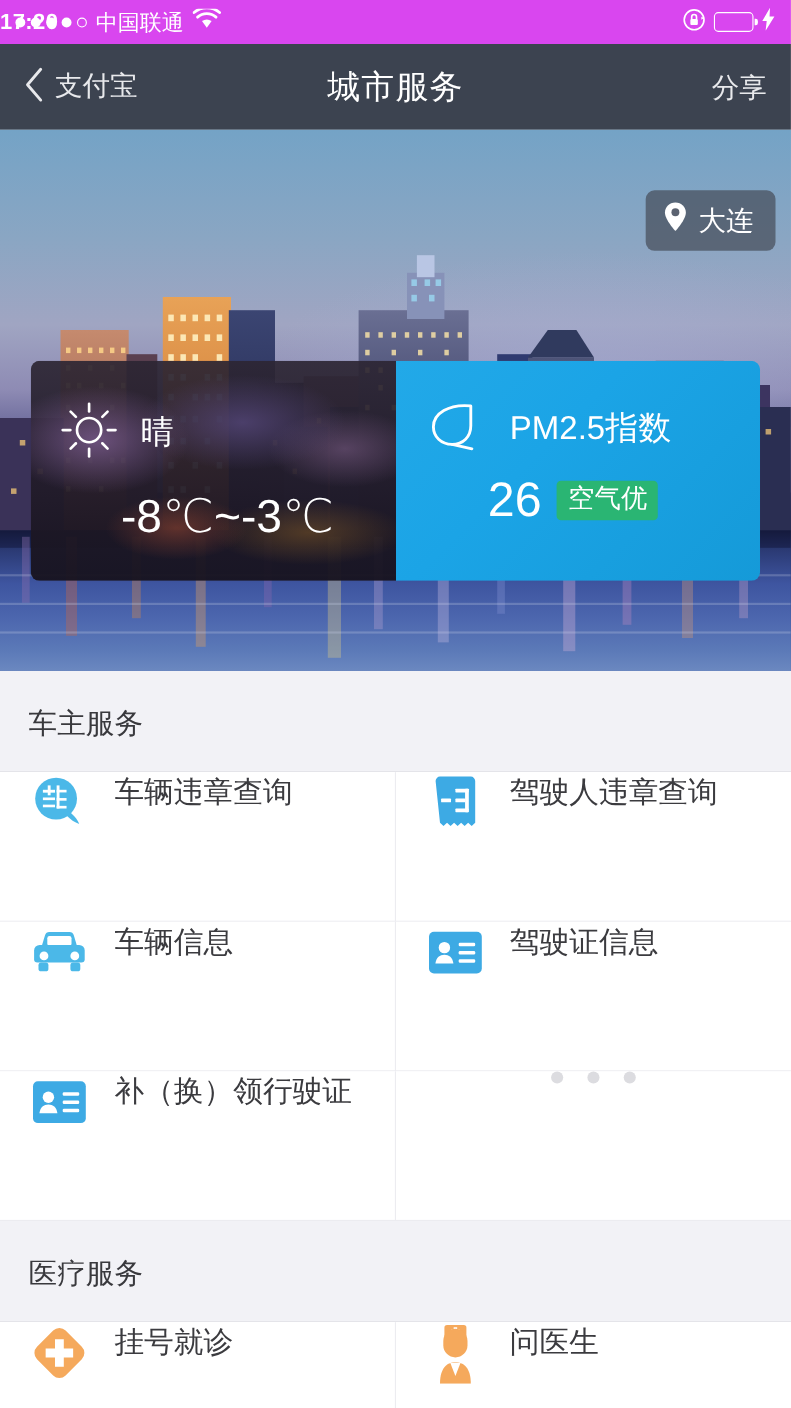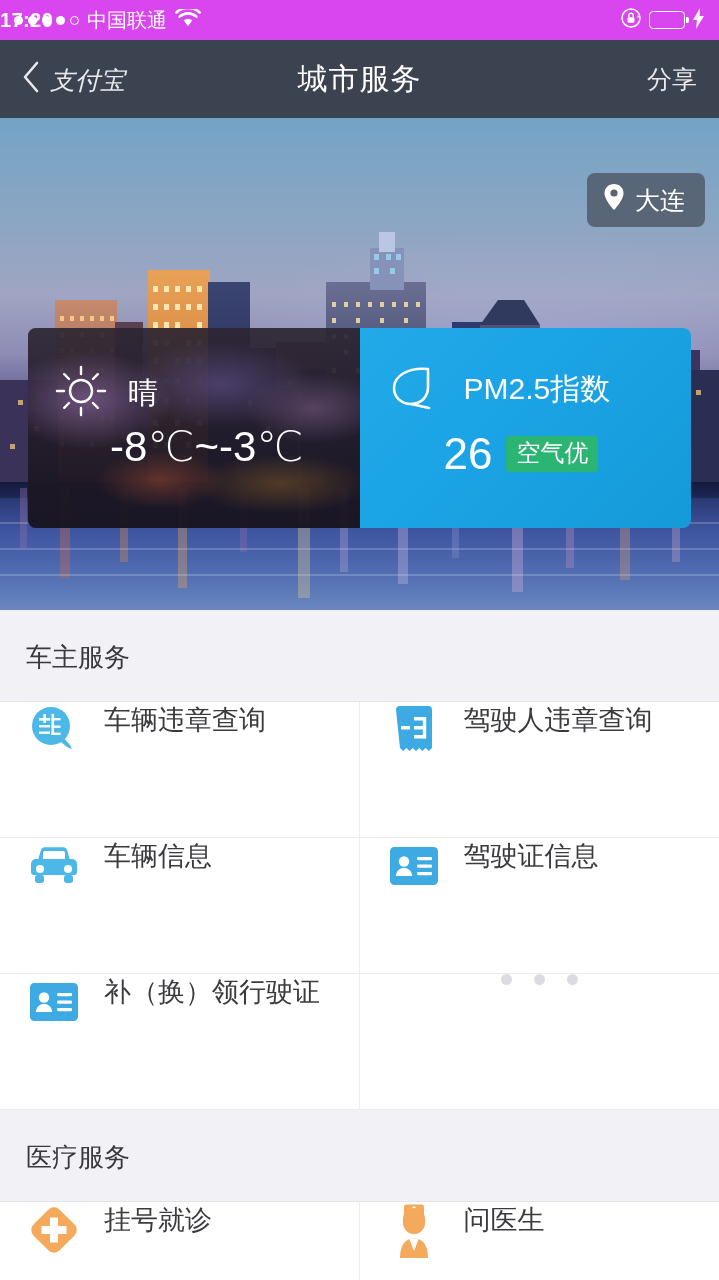--- a/index.html
+++ b/index.html
@@ -77,25 +77,24 @@
     height: 78px;
     background: #3c4350;
     display: flex;
     align-items: center;
     padding: 0 22px;
     position: relative;
     color: #ffffff;
   }
   .nav-back {
     display: flex;
-    align-items: flex-end;
+    align-items: flex-start;
     gap: 10px;
     z-index: 2;
     cursor: pointer;
-    font-style: italic;
   }
   .nav-back-label { font-size: 25px; color: #e8e9ec; }
   .nav-title {
     position: absolute;
     left: 0; right: 0;
     text-align: center;
     font-size: 30px;
     font-weight: 500;
     color: #ffffff;
     letter-spacing: 1px;
@@ -181,20 +180,21 @@
       linear-gradient(180deg, rgba(45,38,52,0.82) 0%, rgba(32,26,40,0.86) 58%, rgba(22,18,30,0.9) 100%);
   }
   .weather-row {
     position: relative;
     display: flex; align-items: center; gap: 20px;
     color: #ffffff;
   }
   .weather-cond { font-size: 30px; font-weight: 300; }
   .weather-temp {
     position: relative;
+    margin-top: 22px;
     text-align: center;
     font-size: 42px;
     font-weight: 300;
     color: #ffffff;
     letter-spacing: 0px;
   }
   .card-pm {
     width: 50%;
     background: linear-gradient(135deg, #22a9e8 0%, #1ba4e6 40%, #159ad8 100%);
     padding: 36px 0 0 28px;

